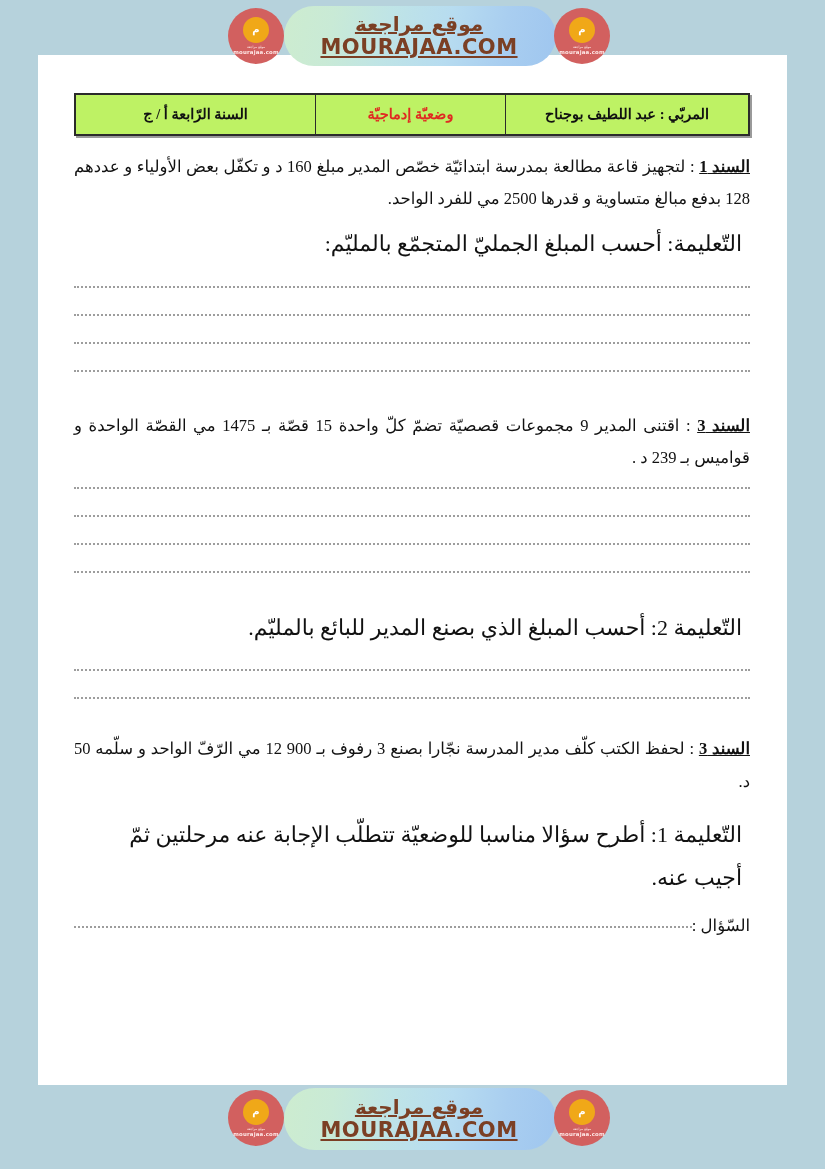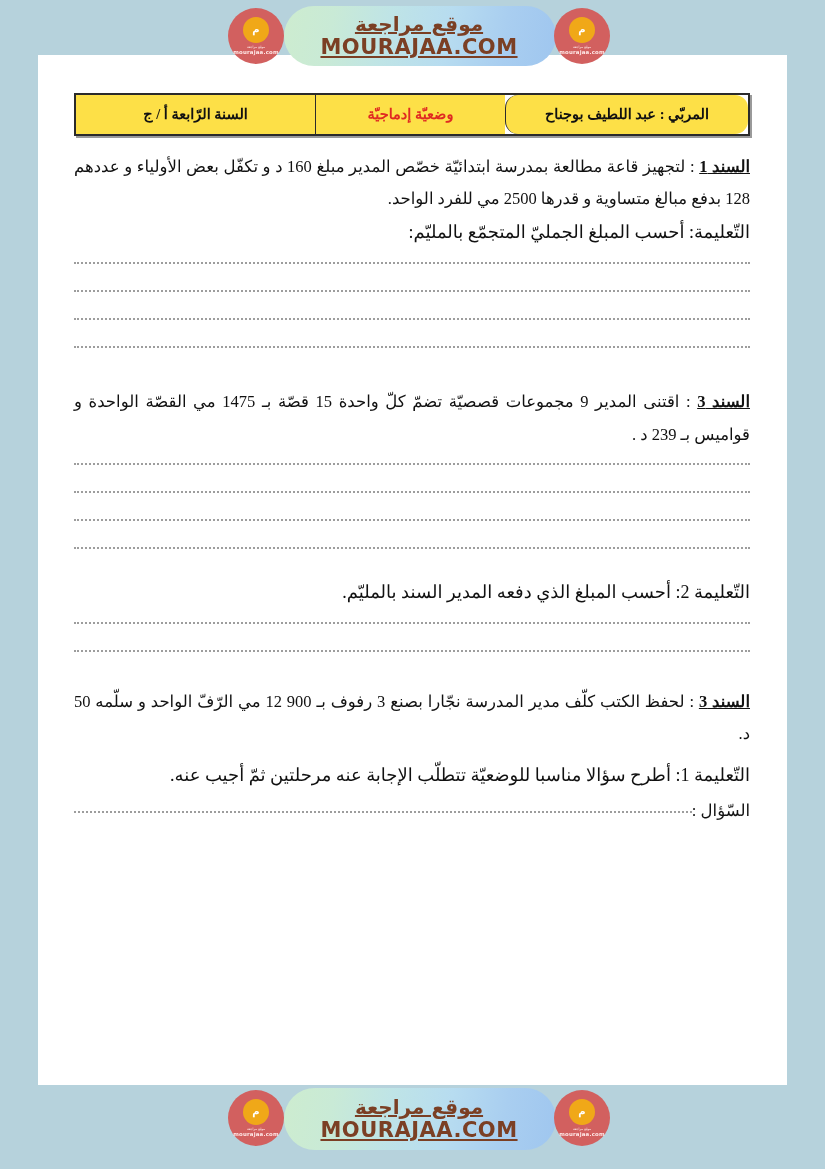--- a/index.html
+++ b/index.html
@@ -118,23 +118,23 @@
     box-shadow: 2px 2px 0 0 #9a9a9a;
   }
   .hdr-cell {
     display: flex;
     align-items: center;
     justify-content: center;
     font-size: 14.5px;
     font-weight: bold;
     color: #111;
     white-space: nowrap;
-    background: #fde047;
-  }
-  .hdr-cell.right { width: 243px; border-left: 1.5px solid #2b2b2b; border-radius: 13px; }
+    background: #bef264;
+  }
+  .hdr-cell.right { width: 243px; border-left: 1.5px solid #2b2b2b; }
   .hdr-cell.mid   { width: 190px; border-left: 1.5px solid #2b2b2b; color: #e02a22; }
   .hdr-cell.left  { width: 239px; }
 
   
   .content {
     position: absolute;
     left: 36px; top: 96px;
     width: 676px;
   }
   .para {
@@ -142,24 +142,24 @@
     color: #111;
     line-height: 1.95;
     text-align: justify;
     text-align-last: right;
     direction: rtl;
     margin: 0;
   }
   .lbl { font-weight: bold; text-decoration: underline; }
 
   .instr {
-    font-size: 18px;
+    font-size: 22px;
     color: #111;
     direction: rtl;
-    margin: 0;
+    margin: 8px;
     line-height: 1.95;
   }
   .instr.right  { text-align: right; }
 
   
   .dots {
     height: 0;
     border-top: 2px dotted #9d9d9d;
     margin: 0;
   }
@@ -232,21 +232,21 @@
       <div class="dotrow">
           <div class="dots"></div>
         </div>
       <div class="spacer-26"></div>
       <div class="dotrow">
           <div class="dots"></div>
         </div>
 
       <div class="spacer-26"></div>
 
-      <p class="instr right">التّعليمة 2: أحسب المبلغ الذي دفعه المدير السند بالمليّم.</p>
+      <p class="instr right">التّعليمة 2: أحسب المبلغ الذي بصنع المدير للبائع بالمليّم.</p>
 
       <div class="spacer-12"></div>
       <div class="dotrow">
           <div class="dots"></div>
         </div>
       <div class="spacer-26"></div>
       <div class="dotrow">
           <div class="dots"></div>
         </div>
 

